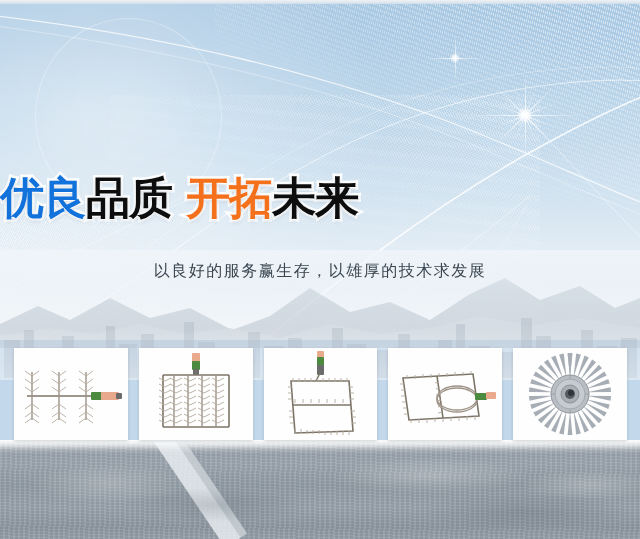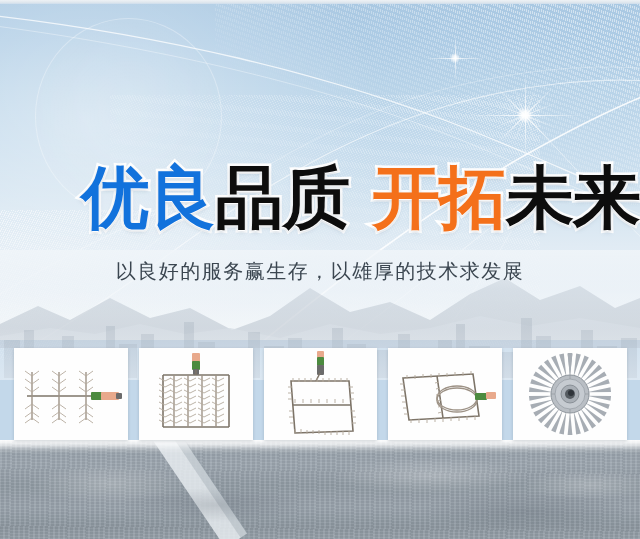--- a/index.html
+++ b/index.html
@@ -244,22 +244,22 @@
   }
   .ground-blotch.dark {
     background: radial-gradient(ellipse at center, rgba(70,80,90,0.20) 0%, rgba(70,80,90,0) 72%);
   }
 
   
   .headline {
     position: absolute;
     left: 0; top: 163px;
     width: 640px;
-    text-align: right;
-    font-size: 68px;
+    text-align: left;
+    font-size: 44px;
     line-height: 70px;
     font-weight: bold;
     letter-spacing: -1px;
     white-space: nowrap;
     z-index: 20;
     font-family: "DejaVu Sans", "Liberation Sans", sans-serif;
   }
   .headline span {
     display: inline;
     -webkit-text-stroke: 5px #ffffff;
@@ -271,21 +271,21 @@
   .hl-blue   { color: #1272dc; }
   .hl-dark   { color: #0d0d0d; }
   .hl-orange { color: #f4701a; }
   .hl-gap    { -webkit-text-stroke: 0; }
 
   .subtitle {
     position: absolute;
     left: 0; top: 256px;
     width: 640px;
     text-align: center;
-    font-size: 20px;
+    font-size: 16px;
     line-height: 30px;
     letter-spacing: 1.5px;
     color: #3b4650;
     z-index: 20;
     white-space: nowrap;
     font-family: "DejaVu Sans", "Liberation Sans", sans-serif;
   }
 
   
   .cards {

